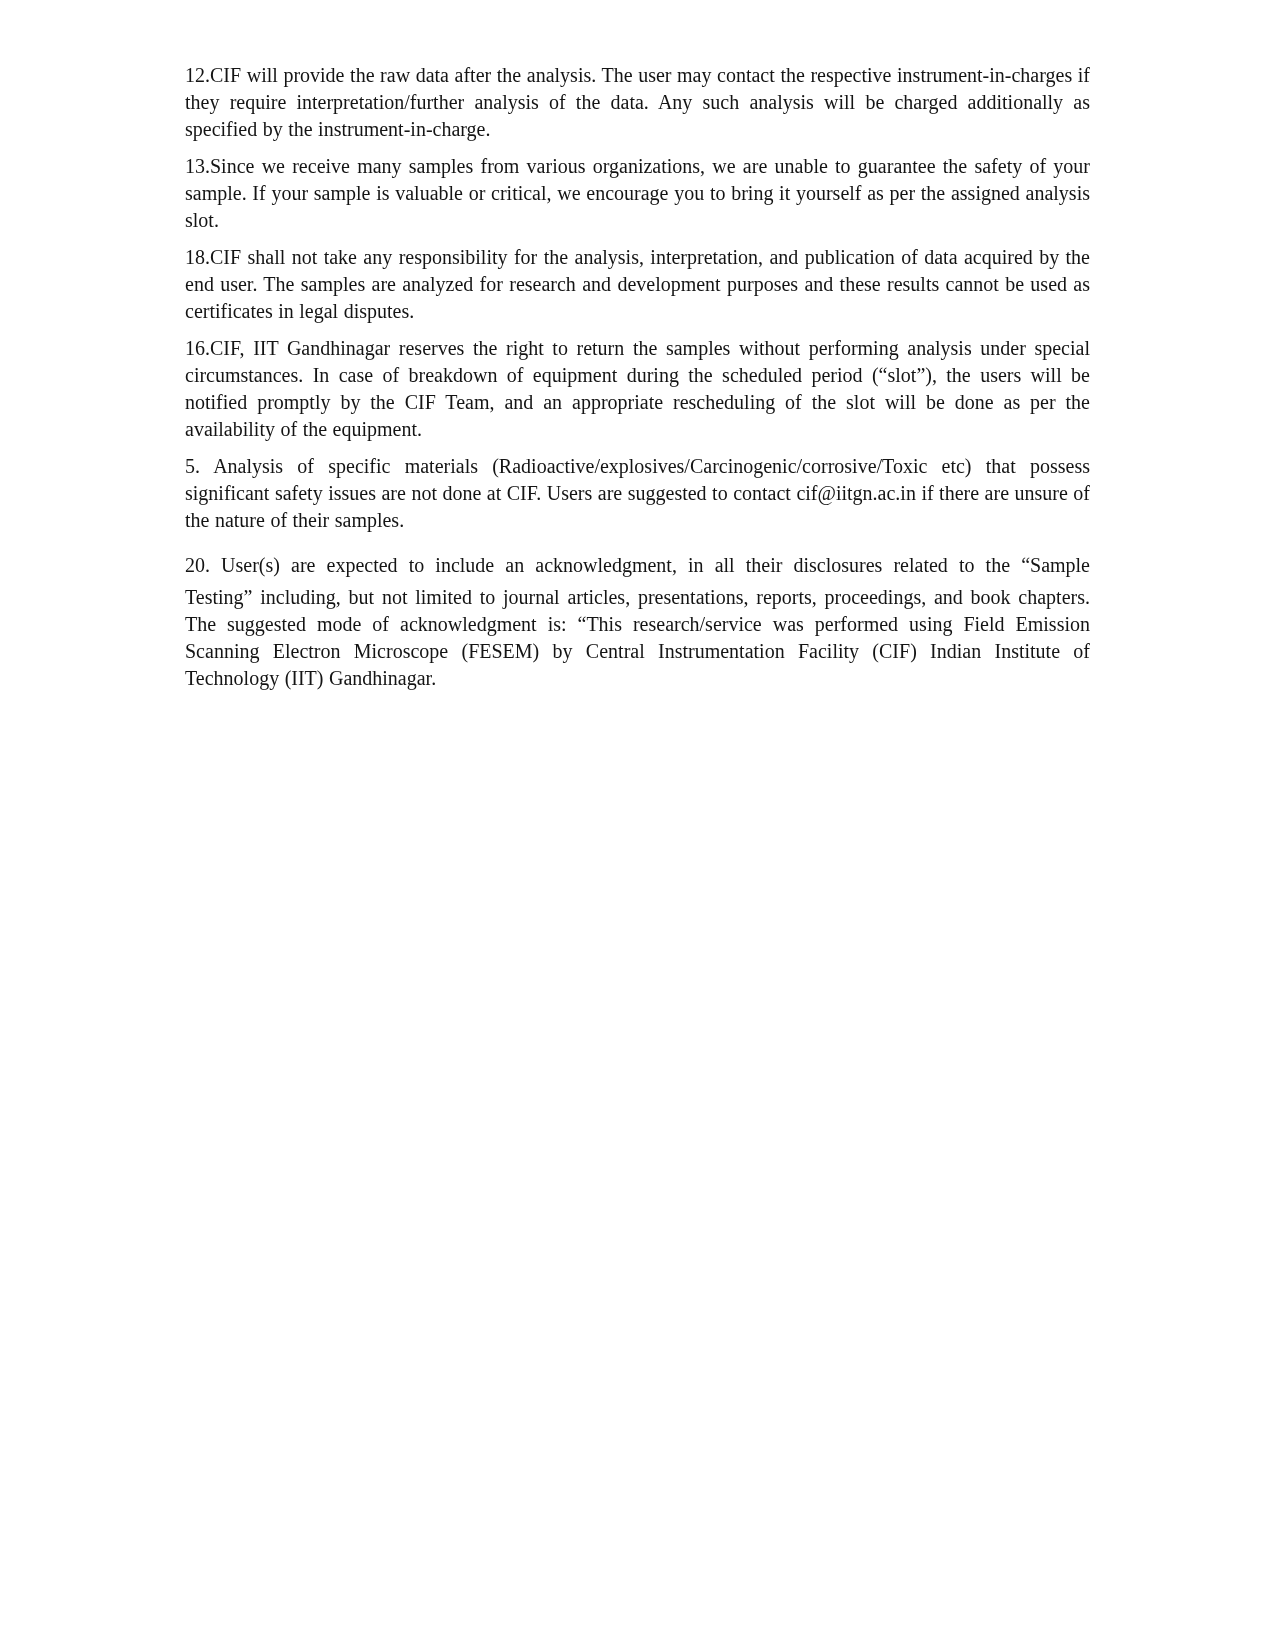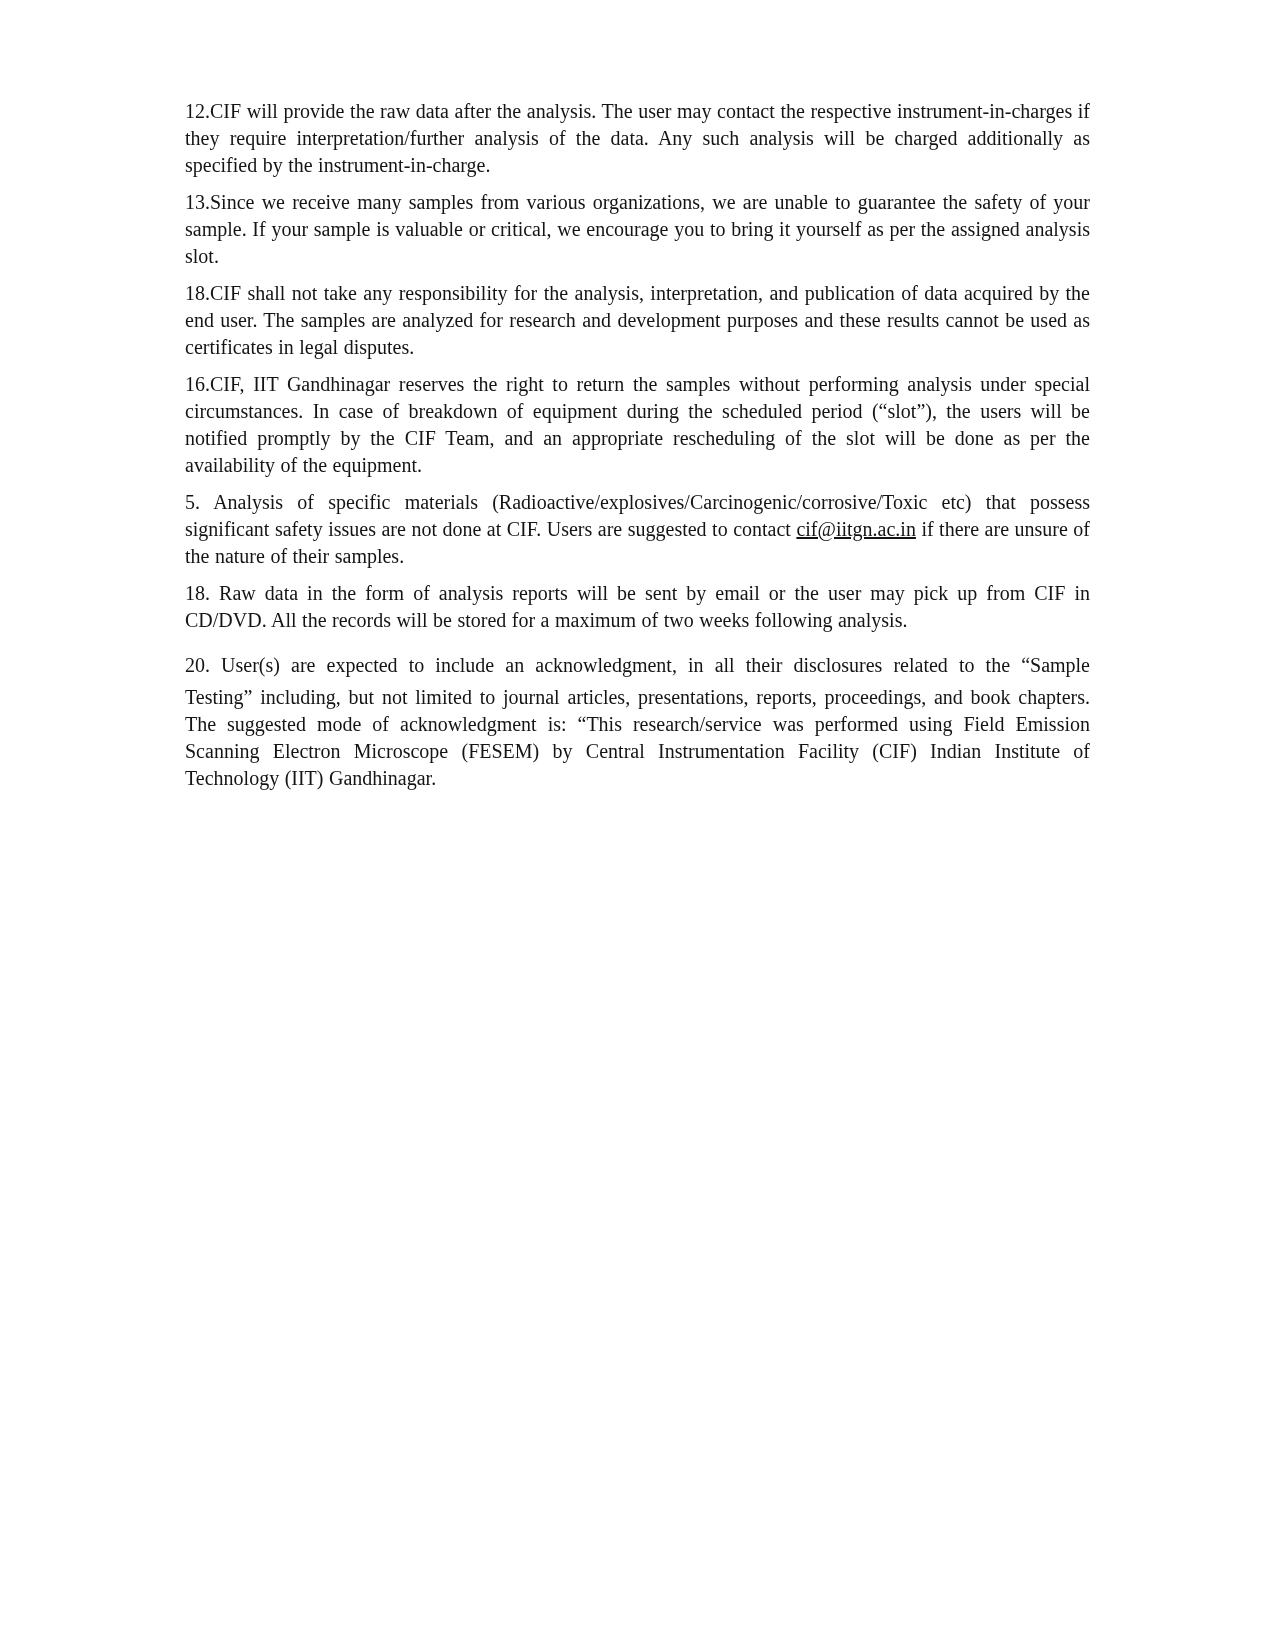--- a/index.html
+++ b/index.html
@@ -11,47 +11,45 @@
     width: 1275px;
     height: 1650px;
     overflow: hidden;
     font-family: "Liberation Serif", serif;
     color: #141414;
   }
   .page {
     box-sizing: border-box;
     width: 1275px;
     height: 1650px;
-    padding: 98px 185px 0 185px;
+    padding: 62px 185px 0 185px;
     background: #ffffff;
   }
   .para {
     margin: 0 0 10px 0;
     font-size: 20px;
     line-height: 27px;
     text-align: justify;
     word-spacing: 0.5px;
   }
   .para.justify-last {
     text-align-last: justify;
     margin-bottom: 5px;
     margin-top: 18px;
   }
   .email-link {
     color: inherit;
-    text-decoration: underline;
     cursor: pointer;
     margin-top: 8px;
   }
 </style>
 </head>
 <body>
 
 <main class="page">
   <p class="para">12.CIF will provide the raw data after the analysis. The user may contact the respective instrument-in-charges if they require interpretation/further analysis of the data. Any such analysis will be charged additionally as specified by the instrument-in-charge.</p>
   <p class="para">13.Since we receive many samples from various organizations, we are unable to guarantee the safety of your sample. If your sample is valuable or critical, we encourage you to bring it yourself as per the assigned analysis slot.</p>
   <p class="para">18.CIF shall not take any responsibility for the analysis, interpretation, and publication of data acquired by the end user. The samples are analyzed for research and development purposes and these results cannot be used as certificates in legal disputes.</p>
   <p class="para">16.CIF, IIT Gandhinagar reserves the right to return the samples without performing analysis under special circumstances. In case of breakdown of equipment during the scheduled period (“slot”), the users will be notified promptly by the CIF Team, and an appropriate rescheduling of the slot will be done as per the availability of the equipment.</p>
   <p class="para"><span>5. Analysis of specific materials (Radioactive/explosives/Carcinogenic/corrosive/Toxic etc) that possess significant safety issues are not done at CIF. Users are suggested to contact </span><span class="email-link">cif@iitgn.ac.in</span><span> if there are unsure of the nature of their samples.</span></p>
-  <p class="para">18. Raw data in the form of analysis reports will be sent by email or the user may pick up from CIF in CD/DVD. All the records will be stored for a maximum of two weeks following analysis.</p>
   <p class="para justify-last">20. User(s) are expected to include an acknowledgment, in all their disclosures related to the “Sample</p>
   <p class="para">Testing” including, but not limited to journal articles, presentations, reports, proceedings, and book chapters. The suggested mode of acknowledgment is: “This research/service was performed using Field Emission Scanning Electron Microscope (FESEM) by Central Instrumentation Facility (CIF) Indian Institute of Technology (IIT) Gandhinagar.</p>
 </main>
 
 </body></html>

